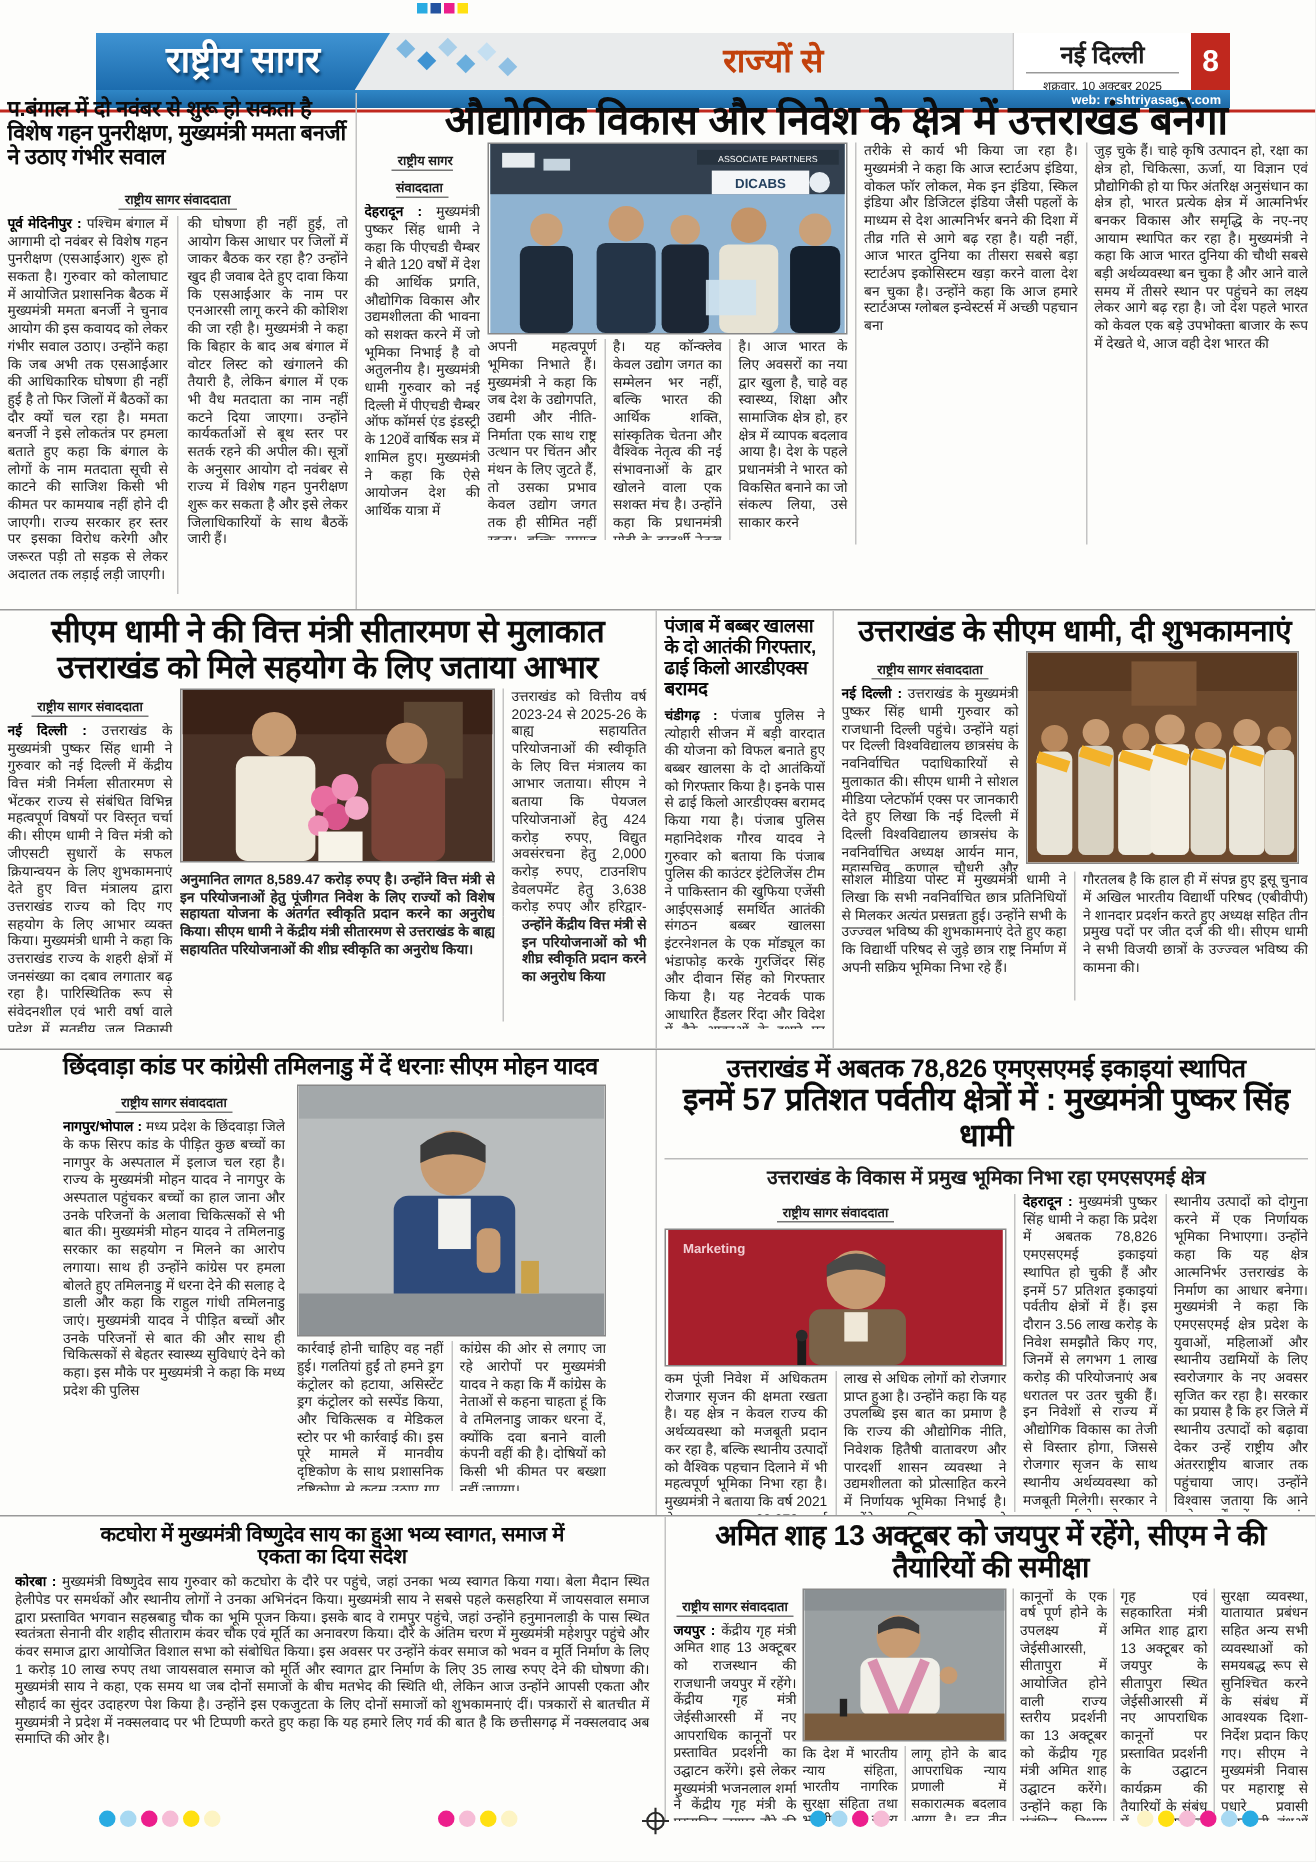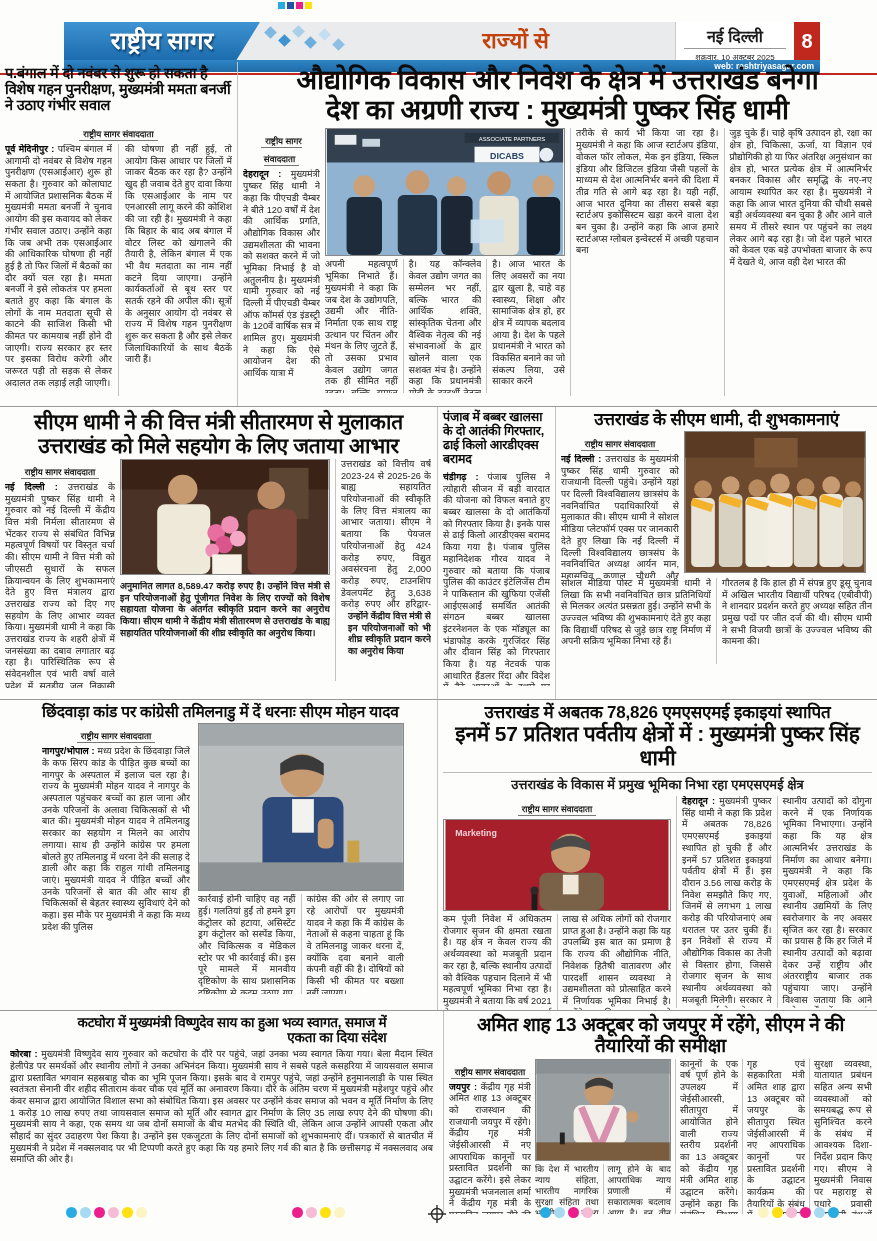--- a/index.html
+++ b/index.html
@@ -94,21 +94,20 @@
         <div class="flexrow" style="gap:6px;height:252px;">
           <div class="bt" style="flex:1;">
             <b>पूर्व मेदिनीपुर :</b> <span>पश्चिम बंगाल में आगामी दो नवंबर से विशेष गहन पुनरीक्षण (एसआईआर) शुरू हो सकता है। गुरुवार को कोलाघाट में आयोजित प्रशासनिक बैठक में मुख्यमंत्री ममता बनर्जी ने चुनाव आयोग की इस कवायद को लेकर गंभीर सवाल उठाए। उन्होंने कहा कि जब अभी तक एसआईआर की आधिकारिक घोषणा ही नहीं हुई है तो फिर जिलों में बैठकों का दौर क्यों चल रहा है। ममता बनर्जी ने इसे लोकतंत्र पर हमला बताते हुए कहा कि बंगाल के लोगों के नाम मतदाता सूची से काटने की साजिश किसी भी कीमत पर कामयाब नहीं होने दी जाएगी। राज्य सरकार हर स्तर पर इसका विरोध करेगी और जरूरत पड़ी तो सड़क से लेकर अदालत तक लड़ाई लड़ी जाएगी।</span>
           </div>
           <div class="bt vr" style="flex:1;padding-left:6px;">की घोषणा ही नहीं हुई, तो आयोग किस आधार पर जिलों में जाकर बैठक कर रहा है? उन्होंने खुद ही जवाब देते हुए दावा किया कि एसआईआर के नाम पर एनआरसी लागू करने की कोशिश की जा रही है। मुख्यमंत्री ने कहा कि बिहार के बाद अब बंगाल में वोटर लिस्ट को खंगालने की तैयारी है, लेकिन बंगाल में एक भी वैध मतदाता का नाम नहीं कटने दिया जाएगा। उन्होंने कार्यकर्ताओं से बूथ स्तर पर सतर्क रहने की अपील की। सूत्रों के अनुसार आयोग दो नवंबर से राज्य में विशेष गहन पुनरीक्षण शुरू कर सकता है और इसे लेकर जिलाधिकारियों के साथ बैठकें जारी हैं।</div>
         </div>
       </div>
 
       <div class="cellpad vr">
         <div class="hl" style="font-size:27px;text-align:center;">औद्योगिक विकास और निवेश के क्षेत्र में उत्तराखंड बनेगा</div>
-        <div class="hl" style="font-size:27px;text-align:center;margin-bottom:3px;">देश का अग्रणी राज्य : मुख्यमंत्री पुष्कर सिंह धामी</div>
         <div class="flexrow" style="gap:5px;height:268px;">
           <div style="width:80px;">
             <div class="byline">
               <span>राष्ट्रीय सागर संवाददाता</span>
             </div>
             <div class="bt" style="height:246px;">
               <b>देहरादून :</b> <span>मुख्यमंत्री पुष्कर सिंह धामी ने कहा कि पीएचडी चैम्बर ने बीते 120 वर्षों में देश की आर्थिक प्रगति, औद्योगिक विकास और उद्यमशीलता की भावना को सशक्त करने में जो भूमिका निभाई है वो अतुलनीय है। मुख्यमंत्री धामी गुरुवार को नई दिल्ली में पीएचडी चैम्बर ऑफ कॉमर्स एंड इंडस्ट्री के 120वें वार्षिक सत्र में शामिल हुए। मुख्यमंत्री ने कहा कि ऐसे आयोजन देश की आर्थिक यात्रा में</span>
             </div>
           </div>
           <div style="width:240px;">
@@ -190,21 +189,21 @@
       </div>
 
       <div class="cellpad vr">
         <div class="hl" style="font-size:12.5px;height:62px;">पंजाब में बब्बर खालसा के दो आतंकी गिरफ्तार, ढाई किलो आरडीएक्स बरामद</div>
         <div class="bt" style="height:214px;">
           <b>चंडीगढ़ :</b> <span>पंजाब पुलिस ने त्योहारी सीजन में बड़ी वारदात की योजना को विफल बनाते हुए बब्बर खालसा के दो आतंकियों को गिरफ्तार किया है। इनके पास से ढाई किलो आरडीएक्स बरामद किया गया है। पंजाब पुलिस महानिदेशक गौरव यादव ने गुरुवार को बताया कि पंजाब पुलिस की काउंटर इंटेलिजेंस टीम ने पाकिस्तान की खुफिया एजेंसी आईएसआई समर्थित आतंकी संगठन बब्बर खालसा इंटरनेशनल के एक मॉड्यूल का भंडाफोड़ करके गुरजिंदर सिंह और दीवान सिंह को गिरफ्तार किया है। यह नेटवर्क पाक आधारित हैंडलर रिंदा और विदेश में बैठे आकाओं के इशारे पर काम कर रहा था। आरोपियों के विरुद्ध मामला दर्ज कर आगे की जांच शुरू कर दी गई है।</span>
         </div>
       </div>
 
       <div class="cellpad vr">
-        <div class="hl" style="font-size:17px;text-align:center;margin-bottom:2px;">उत्तराखंड के सीएम धामी, दी शुभकामनाएं</div>
+        <div class="hl" style="font-size:20px;text-align:center;margin-bottom:2px;">उत्तराखंड के सीएम धामी, दी शुभकामनाएं</div>
         <div class="flexrow" style="gap:5px;height:144px;">
           <div style="width:118px;">
             <div class="byline">
               <span>राष्ट्रीय सागर संवाददाता</span>
             </div>
             <div class="bt" style="height:124px;">
               <b>नई दिल्ली :</b> <span>उत्तराखंड के मुख्यमंत्री पुष्कर सिंह धामी गुरुवार को राजधानी दिल्ली पहुंचे। उन्होंने यहां पर दिल्ली विश्वविद्यालय छात्रसंघ के नवनिर्वाचित पदाधिकारियों से मुलाकात की। सीएम धामी ने सोशल मीडिया प्लेटफॉर्म एक्स पर जानकारी देते हुए लिखा कि नई दिल्ली में दिल्ली विश्वविद्यालय छात्रसंघ के नवनिर्वाचित अध्यक्ष आर्यन मान, महासचिव कुणाल चौधरी और जवाहरलाल नेहरू विश्वविद्यालय छात्रसंघ के पदाधिकारियों से भेंट हुई।</span>
             </div>
           </div>
           <svg class="photo" width="182" height="142" viewBox="0 0 182 142">
@@ -303,21 +302,21 @@
             <b>देहरादून :</b> <span>मुख्यमंत्री पुष्कर सिंह धामी ने कहा कि प्रदेश में अबतक 78,826 एमएसएमई इकाइयां स्थापित हो चुकी हैं और इनमें 57 प्रतिशत इकाइयां पर्वतीय क्षेत्रों में हैं। इस दौरान 3.56 लाख करोड़ के निवेश समझौते किए गए, जिनमें से लगभग 1 लाख करोड़ की परियोजनाएं अब धरातल पर उतर चुकी हैं। इन निवेशों से राज्य में औद्योगिक विकास का तेजी से विस्तार होगा, जिससे रोजगार सृजन के साथ स्थानीय अर्थव्यवस्था को मजबूती मिलेगी। सरकार ने एमएसएमई क्षेत्र को मजबूत बनाने के लिए नई औद्योगिक नीति, एमएसएमई नीति और लॉजिस्टिक्स नीति सहित कई नीतिगत सुधार किए हैं। सिंगल विंडो सिस्टम से निवेशकों को सभी स्वीकृतियां एक ही प्लेटफॉर्म पर उपलब्ध कराई जा रही हैं, जिससे समय की बचत और पारदर्शिता बढ़ी है।</span>
           </div>
           <div class="bt vr" style="width:96px;padding-left:5px;">स्थानीय उत्पादों को दोगुना करने में एक निर्णायक भूमिका निभाएगा। उन्होंने कहा कि यह क्षेत्र आत्मनिर्भर उत्तराखंड के निर्माण का आधार बनेगा। मुख्यमंत्री ने कहा कि एमएसएमई क्षेत्र प्रदेश के युवाओं, महिलाओं और स्थानीय उद्यमियों के लिए स्वरोजगार के नए अवसर सृजित कर रहा है। सरकार का प्रयास है कि हर जिले में स्थानीय उत्पादों को बढ़ावा देकर उन्हें राष्ट्रीय और अंतरराष्ट्रीय बाजार तक पहुंचाया जाए। उन्होंने विश्वास जताया कि आने वाले वर्षों में उत्तराखंड एमएसएमई के क्षेत्र में देश का अग्रणी राज्य बनकर उभरेगा।</div>
         </div>
       </div>
     </div>
 
     <div class="row4">
 
       <div class="cellpad" style="padding:4px 10px;">
-        <div class="hl" style="font-size:13.5px;text-align:right;width:330px;margin:0 auto 4px;">कटघोरा में मुख्यमंत्री विष्णुदेव साय का हुआ भव्य स्वागत, समाज में एकता का दिया संदेश</div>
+        <div class="hl" style="font-size:13.5px;text-align:center;width:330px;margin:0 auto 4px;">कटघोरा में मुख्यमंत्री विष्णुदेव साय का हुआ भव्य स्वागत, समाज में एकता का दिया संदेश</div>
         <div class="bt" style="height:152px;">
           <b>कोरबा :</b> <span>मुख्यमंत्री विष्णुदेव साय गुरुवार को कटघोरा के दौरे पर पहुंचे, जहां उनका भव्य स्वागत किया गया। बेला मैदान स्थित हेलीपेड पर समर्थकों और स्थानीय लोगों ने उनका अभिनंदन किया। मुख्यमंत्री साय ने सबसे पहले कसहरिया में जायसवाल समाज द्वारा प्रस्तावित भगवान सहस्रबाहु चौक का भूमि पूजन किया। इसके बाद वे रामपुर पहुंचे, जहां उन्होंने हनुमानलाड़ी के पास स्थित स्वतंत्रता सेनानी वीर शहीद सीताराम कंवर चौक एवं मूर्ति का अनावरण किया। दौरे के अंतिम चरण में मुख्यमंत्री महेशपुर पहुंचे और कंवर समाज द्वारा आयोजित विशाल सभा को संबोधित किया। इस अवसर पर उन्होंने कंवर समाज को भवन व मूर्ति निर्माण के लिए 1 करोड़ 10 लाख रुपए तथा जायसवाल समाज को मूर्ति और स्वागत द्वार निर्माण के लिए 35 लाख रुपए देने की घोषणा की। मुख्यमंत्री साय ने कहा, एक समय था जब दोनों समाजों के बीच मतभेद की स्थिति थी, लेकिन आज उन्होंने आपसी एकता और सौहार्द का सुंदर उदाहरण पेश किया है। उन्होंने इस एकजुटता के लिए दोनों समाजों को शुभकामनाएं दीं। पत्रकारों से बातचीत में मुख्यमंत्री ने प्रदेश में नक्सलवाद पर भी टिप्पणी करते हुए कहा कि यह हमारे लिए गर्व की बात है कि छत्तीसगढ़ में नक्सलवाद अब समाप्ति की ओर है।</span>
         </div>
       </div>
 
       <div class="cellpad vr">
         <div class="hl" style="font-size:19px;text-align:center;margin-bottom:2px;">अमित शाह 13 अक्टूबर को जयपुर में रहेंगे, सीएम ने की तैयारियों की समीक्षा</div>
         <div class="flexrow" style="gap:4px;height:168px;">
           <div style="width:82px;">
             <div class="byline">

